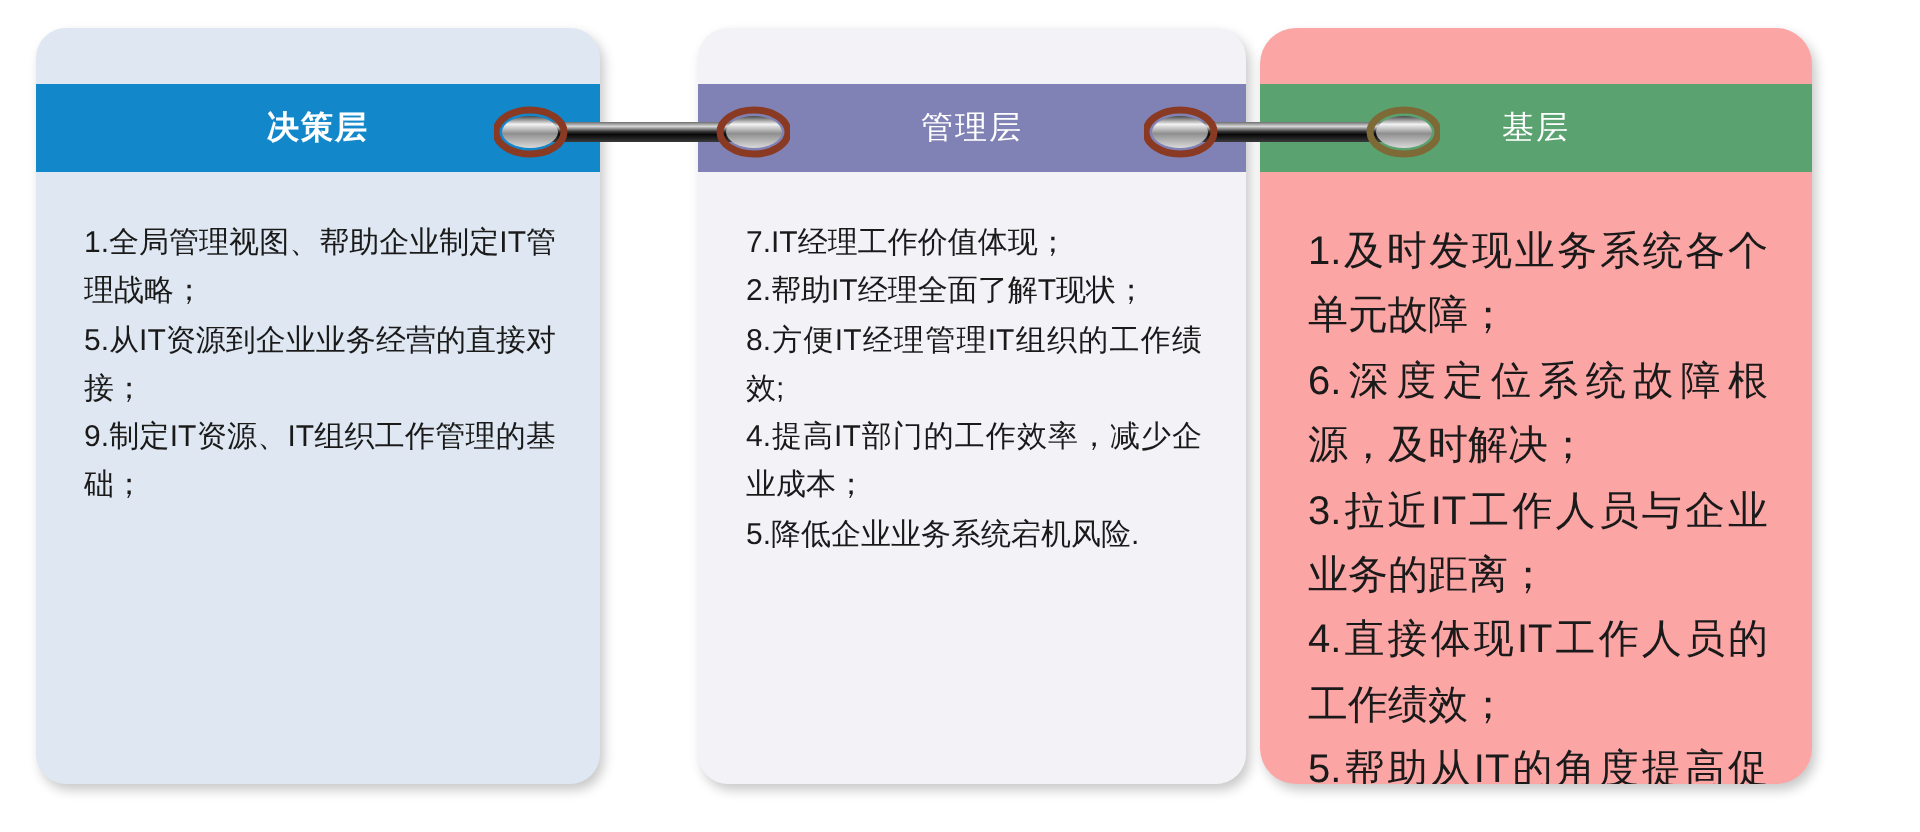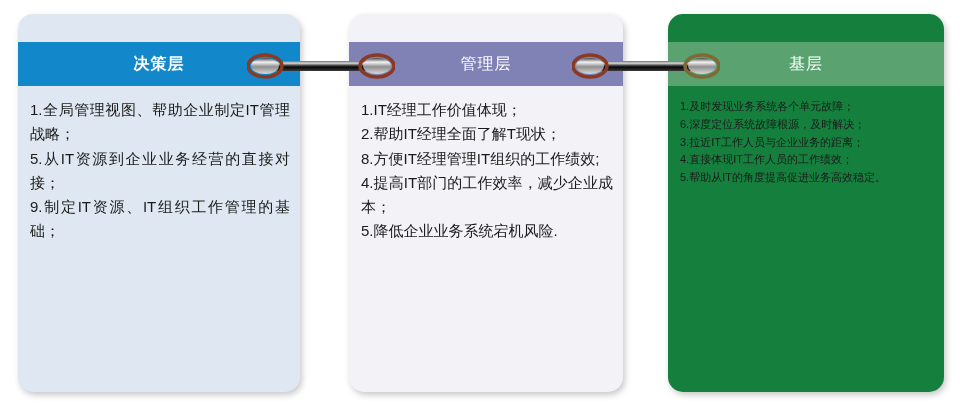--- a/index.html
+++ b/index.html
@@ -26,21 +26,21 @@
     position: absolute;
     top: 14px;
     height: 378px;
     border-radius: 15px;
     box-sizing: border-box;
     overflow: hidden;
     box-shadow: 2px 3px 6px rgba(0,0,0,0.22);
   }
   .card-1 { left: 18px;  width: 282px; background: #dfe8f2; }
   .card-2 { left: 349px; width: 274px; background: #f3f2f7; }
-  .card-3 { left: 668px; width: 276px; background: #15803d; }
+  .card-3 { left: 630px; width: 276px; background: #fca5a5; border-radius: 18px; }
 
   .card-header {
     position: absolute;
     left: 0;
     right: 0;
     top: 28px;
     height: 44px;
     display: flex;
     align-items: center;
     justify-content: center;
@@ -61,33 +61,33 @@
   .card-body {
     position: absolute;
     left: 0;
     right: 0;
     top: 72px;
     bottom: 0;
     padding: 12px 10px 10px 12px;
     box-sizing: border-box;
   }
   .bullet-list {
-    margin: 0;
+    margin: 12px;
     padding: 0;
     list-style: none;
   }
   .bullet-item {
     color: #1a1a1a;
     font-size: 15px;
     line-height: 1.62;
     margin: 0;
     text-align: justify;
     word-break: break-all;
   }
-  .card-3 .bullet-item { font-size: 11px; }
+  .card-3 .bullet-item { font-size: 20px; }
 
   
   .connector {
     position: absolute;
     top: 50px;
     height: 32px;
   }
   .connector-1 { left: 247px; width: 148px; }
   .connector-2 { left: 572px; width: 148px; }
 
@@ -110,21 +110,21 @@
       </ul>
     </div>
   </div>
 
   <div class="card card-2">
     <div class="card-header">
       <span class="card-title">管理层</span>
     </div>
     <div class="card-body">
       <ul class="bullet-list">
-        <li class="bullet-item">1.IT经理工作价值体现；</li>
+        <li class="bullet-item">7.IT经理工作价值体现；</li>
         <li class="bullet-item">2.帮助IT经理全面了解T现状；</li>
         <li class="bullet-item">8.方便IT经理管理IT组织的工作绩效;</li>
         <li class="bullet-item">4.提高IT部门的工作效率，减少企业成本；</li>
         <li class="bullet-item">5.降低企业业务系统宕机风险.</li>
       </ul>
     </div>
   </div>
 
   <div class="card card-3">
     <div class="card-header">

